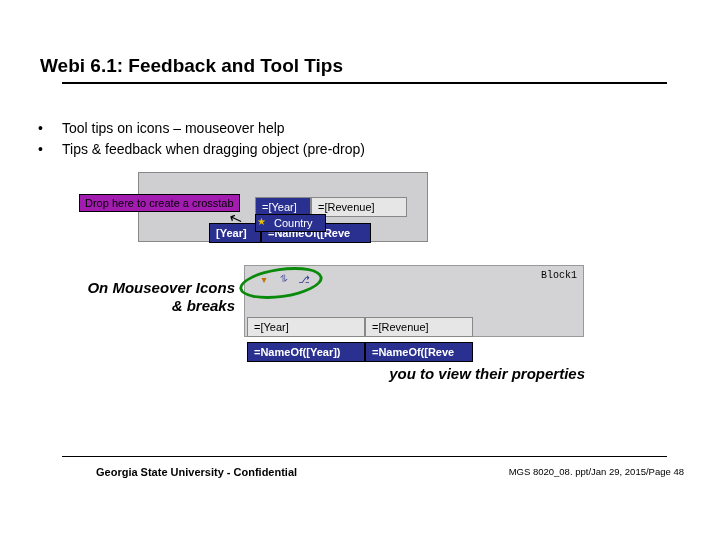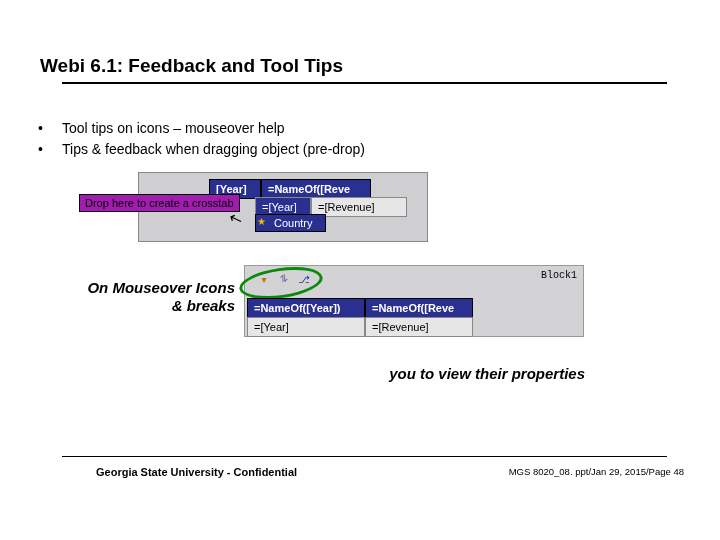--- a/index.html
+++ b/index.html
@@ -5,21 +5,21 @@
   * { box-sizing: border-box; margin: 0; padding: 0; }
   html, body { width: 720px; height: 540px; font-family: Arial, Helvetica, sans-serif; background: #fff; color: #000; }
   .slide { position: relative; width: 720px; height: 518px; }
   .title { position: absolute; left: 40px; top: 55px; font-size: 19px; font-weight: bold; }
   .title-rule { position: absolute; left: 62px; top: 82px; width: 605px; height: 2px; background: #000; }
   .bullets { position: absolute; left: 38px; top: 118px; font-size: 14px; line-height: 1.5; }
   .bullet-row { display: flex; }
   .bullet-dot { width: 24px; }
   .img1-wrap { position: absolute; left: 138px; top: 172px; width: 290px; height: 70px; background: #cfcfd2; border: 1px solid #888; }
   .img1-toprow { display: flex; gap: 0; margin-left: 70px; margin-top: 6px; }
-  .blue-cell { background: #2a3090; color: #fff; font-size: 11px; padding: 3px 6px; border: 1px solid #000; font-weight: bold; white-space: nowrap; }
+  .blue-cell { background: #2a3090; color: #fff; font-size: 11px; padding: 3px 6px; border: 1px solid #000; font-weight: bold; white-space: nowrap; margin-top: 44px; }
   .grey-cell { background: #e6e6e6; color: #000; font-size: 11px; padding: 3px 6px; border: 1px solid #888; white-space: nowrap; }
   .tooltip-box { position: absolute; left: -60px; top: 21px; background: #a21caf; border: 1px solid #000; font-size: 11px; padding: 2px 5px; white-space: nowrap; }
   .cursor-arrow { position: absolute; left: 90px; top: 36px; font-size: 16px; transform: rotate(-20deg); }
   .yellow-country { position: absolute; left: 116px; top: 41px; background: #2a3090; color: #fff; font-size: 11px; padding: 2px 12px 2px 18px; border: 1px solid #000; }
   .yellow-country-star { position: absolute; left: 118px; top: 43px; color: #e6c000; font-size: 10px; }
   .img1-row2 { position: absolute; left: 116px; top: 24px; display: flex; }
   .caption-left { position: absolute; left: 60px; top: 279px; text-align: right; font-size: 15px; font-style: italic; font-weight: bold; line-height: 1.2; width: 175px; }
   .img2-wrap { position: absolute; left: 244px; top: 265px; width: 340px; height: 72px; background: #d3d3d6; border: 1px solid #999; }
   .block-label { position: absolute; right: 6px; top: 4px; font-size: 10px; font-family: Liberation Mono, monospace; }
   .ellipse { position: absolute; left: -6px; top: 2px; width: 84px; height: 30px; border: 3px solid #0A8A0A; border-radius: 50%; transform: rotate(-8deg); }

